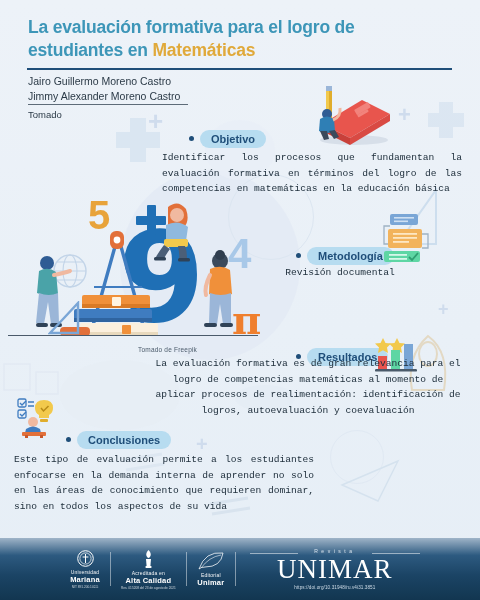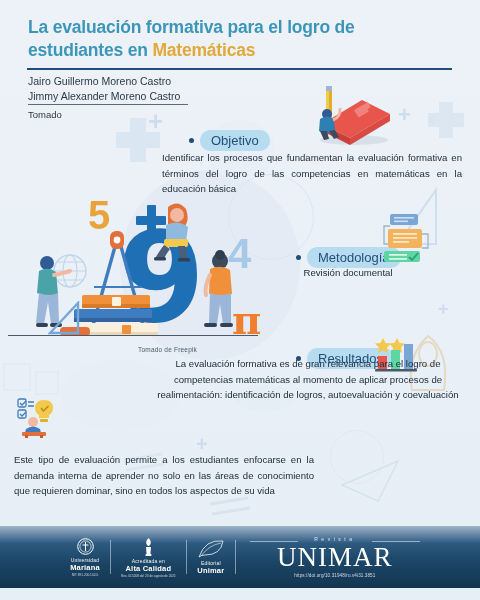--- a/index.html
+++ b/index.html
@@ -56,26 +56,27 @@
   .autores-label {
     position: absolute; left: 28px; top: 109px;
     font-size: 9.5px; color: #2b3a47;
   }
 
   
   .pill-row { position: absolute; display: flex; align-items: center; gap: 6px; }
   .dot { width: 5px; height: 5px; border-radius: 50%; background: #1f4e79; }
   .pill {
     background: #b7dcf0; color: #1f4e79;
-    font-size: 13px; padding: 2.5px 11px 3px; border-radius: 10px;
+    font-size: 11px; padding: 2.5px 11px 3px; border-radius: 10px;
     white-space: nowrap;
+    font-weight: bold;
   }
   .body-text {
     position: absolute; color: #20303d;
-    font-size: 9.6px; line-height: 1.62; text-align: justify;
+    font-size: 9.6px; line-height: 1.62; text-align: justify; font-family: Liberation Mono, monospace;
   }
   .body-center { text-align: center; }
 
   
   .illus { position: absolute; left: 0; top: 195px; width: 270px; height: 165px; }
   .big9 {
     position: absolute; left: 118px; top: 20px;
     font-size: 125px; font-weight: 800; color: #1f6fb5;
     line-height: 1; font-family: "DejaVu Sans", sans-serif;
   }
@@ -110,21 +111,21 @@
   }
 
   
   .icon-books-red { position: absolute; left: 300px; top: 84px; width: 96px; height: 62px; }
   .icon-method { position: absolute; left: 376px; top: 212px; width: 58px; height: 52px; }
   .icon-results { position: absolute; left: 374px; top: 338px; width: 46px; height: 36px; }
   .icon-concl { position: absolute; left: 16px; top: 398px; width: 56px; height: 40px; }
 
   
   .footer {
-    position: absolute; left: 0; bottom: 12px; width: 480px; height: 62px;
+    position: absolute; left: 0; bottom: 0; width: 480px; height: 62px;
     background: linear-gradient(180deg,#9fb4c8 0%, #2d5a80 28%, #1b4465 60%, #123650 100%);
     display: flex; align-items: center; justify-content: center; gap: 0px; margin-top: 36px;
   }
   .flogo {
     color: #ffffff; text-align: center; position: relative;
     padding: 0 10px; display: flex; flex-direction: column;
     align-items: center; justify-content: center; height: 44px;
   }
   .fdiv { width: 1px; height: 34px; background: rgba(255,255,255,.45); }
   .flogo .l1 { font-size: 5px; letter-spacing: .2px; opacity: .95; }
@@ -250,21 +251,21 @@
       <rect x="12" y="17" width="34" height="19" rx="2" fill="#f2b35c"></rect>
       <rect x="17" y="21" width="24" height="1.8" fill="#fde7c3"></rect>
       <rect x="17" y="25" width="24" height="1.8" fill="#fde7c3"></rect>
       <rect x="17" y="29" width="16" height="1.8" fill="#fde7c3"></rect>
       <rect x="8" y="39" width="36" height="11" rx="2" fill="#5ed6a4"></rect>
       <rect x="13" y="42" width="18" height="1.8" fill="#d6f7e9"></rect>
       <rect x="13" y="46" width="18" height="1.8" fill="#d6f7e9"></rect>
       <path d="M33 45 l3 3 l6 -7" stroke="#2f9e72" stroke-width="1.8" fill="none"></path>
     </svg>
   </div>
-  <div class="body-text body-center" style="left:238px;top:265px;width:220px;">
+  <div class="body-text body-center" style="left:230px;top:265px;width:220px;">
     <div>Revisión documental</div>
   </div>
 
   <div class="illus">
     <div class="num5">5</div>
     <div class="num4">4</div>
     <div class="pi">π</div>
     <div class="big9">9</div>
     <div class="plus-orange"></div>
 
@@ -357,20 +358,24 @@
       <path d="M28 2 q9 0 9 8 q0 5 -4 7 l0 3 l-10 0 l0 -3 q-4 -2 -4 -7 q0 -8 9 -8 z" fill="#f2c94c"></path>
       <path d="M25 10 l2.5 3 l5 -5" stroke="#b88b18" stroke-width="1.5" fill="none"></path>
       <rect x="24" y="21" width="8" height="3" rx="1" fill="#e0ad2c"></rect>
       <circle cx="17" cy="24" r="5" fill="#f0b9a0"></circle>
       <path d="M10 31 q7 -5 14 0 l1 4 l-16 0 z" fill="#3f7cc0"></path>
       <rect x="6" y="34" width="24" height="4" rx="1" fill="#e2703a"></rect>
       <rect x="9" y="37" width="3" height="3" fill="#c8572a"></rect>
       <rect x="24" y="37" width="3" height="3" fill="#c8572a"></rect>
     </svg>
   </div>
+  <div class="pill-row" style="left:66px;top:431px;">
+    <span class="dot"></span>
+    <span class="pill">Conclusiones</span>
+  </div>
   <div class="body-text" style="left:14px;top:452px;width:300px;">Este tipo de evaluación permite a los estudiantes enfocarse en la demanda interna de aprender no solo en las áreas de conocimiento que requieren dominar, sino en todos los aspectos de su vida</div>
 
   <div class="footer">
 
     <div class="flogo">
       <svg width="17" height="17" viewBox="0 0 17 17" style="margin-bottom:2px;">
         <circle cx="8.5" cy="8.5" r="7.8" fill="none" stroke="#fff" stroke-width="1"></circle>
         <circle cx="8.5" cy="8.5" r="5.6" fill="none" stroke="#fff" stroke-width=".7"></circle>
         <path d="M8.5 4 v9 M5.6 7 h5.8" stroke="#fff" stroke-width="1"></path>
       </svg>

